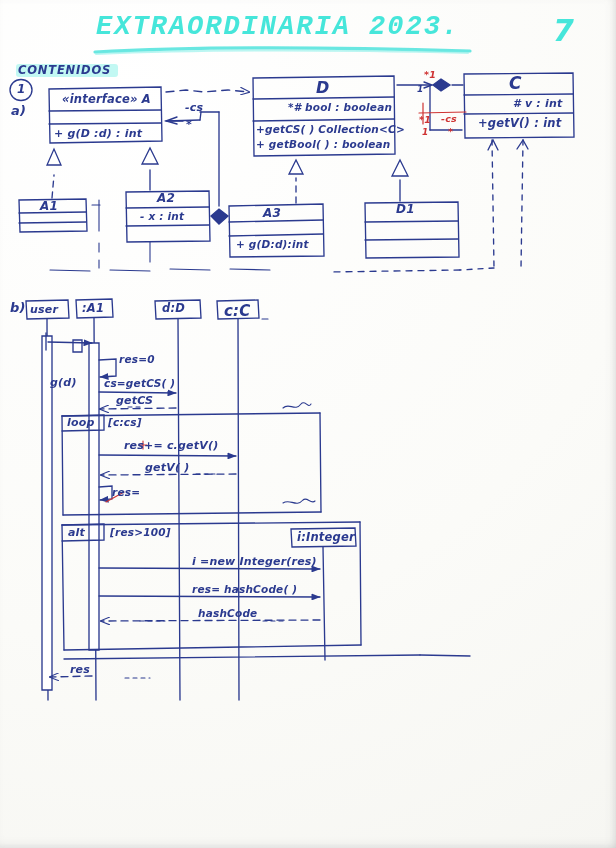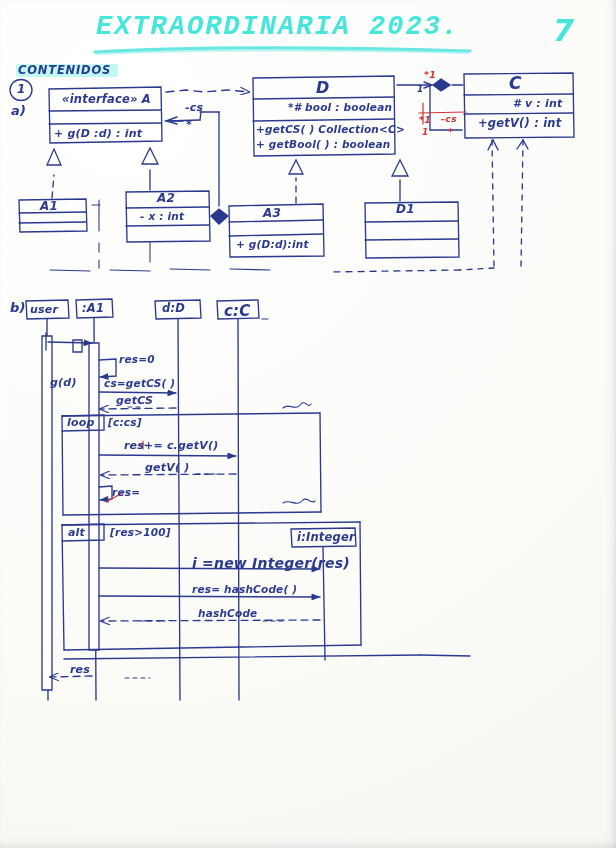--- a/index.html
+++ b/index.html
@@ -373,21 +373,21 @@
 
   <div class="overlay-text" style="left:50px;top:329px;font-size:11px;margin-top:48px;">g(d)</div>
   <div class="overlay-text" style="left:119px;top:354px;font-size:10.5px;">res=0</div>
   <div class="overlay-text" style="left:104px;top:378px;font-size:10.5px;">cs=getCS( )</div>
   <div class="overlay-text" style="left:116px;top:395px;font-size:11px;">getCS</div>
 
   <div class="overlay-text" style="left:124px;top:440px;font-size:11px;">res+= c.getV()</div>
   <div class="overlay-text" style="left:145px;top:462px;font-size:11px;">getV( )</div>
   <div class="overlay-text" style="left:112px;top:487px;font-size:10.5px;">res=</div>
 
-  <div class="overlay-text" style="left:192px;top:556px;font-size:14px;">i =new Integer(res)</div>
+  <div class="overlay-text" style="left:192px;top:556px;font-size:11px;">i =new Integer(res)</div>
   <div class="overlay-text" style="left:192px;top:584px;font-size:10.5px;">res= hashCode( )</div>
   <div class="overlay-text" style="left:198px;top:608px;font-size:10.5px;">hashCode</div>
   <div class="overlay-text" style="left:58px;top:664px;font-size:11px;margin-left:12px;">res</div>
 
   <div class="overlay-text" style="left:67px;top:417px;font-size:11px;text-align:center;">loop</div>
   <div class="overlay-text" style="left:108px;top:417px;font-size:10.5px;">[c:cs]</div>
 
   <div class="overlay-text" style="left:68px;top:527px;font-size:11px;">alt</div>
   <div class="overlay-text" style="left:110px;top:527px;font-size:10.5px;">[res&gt;100]</div>
 

